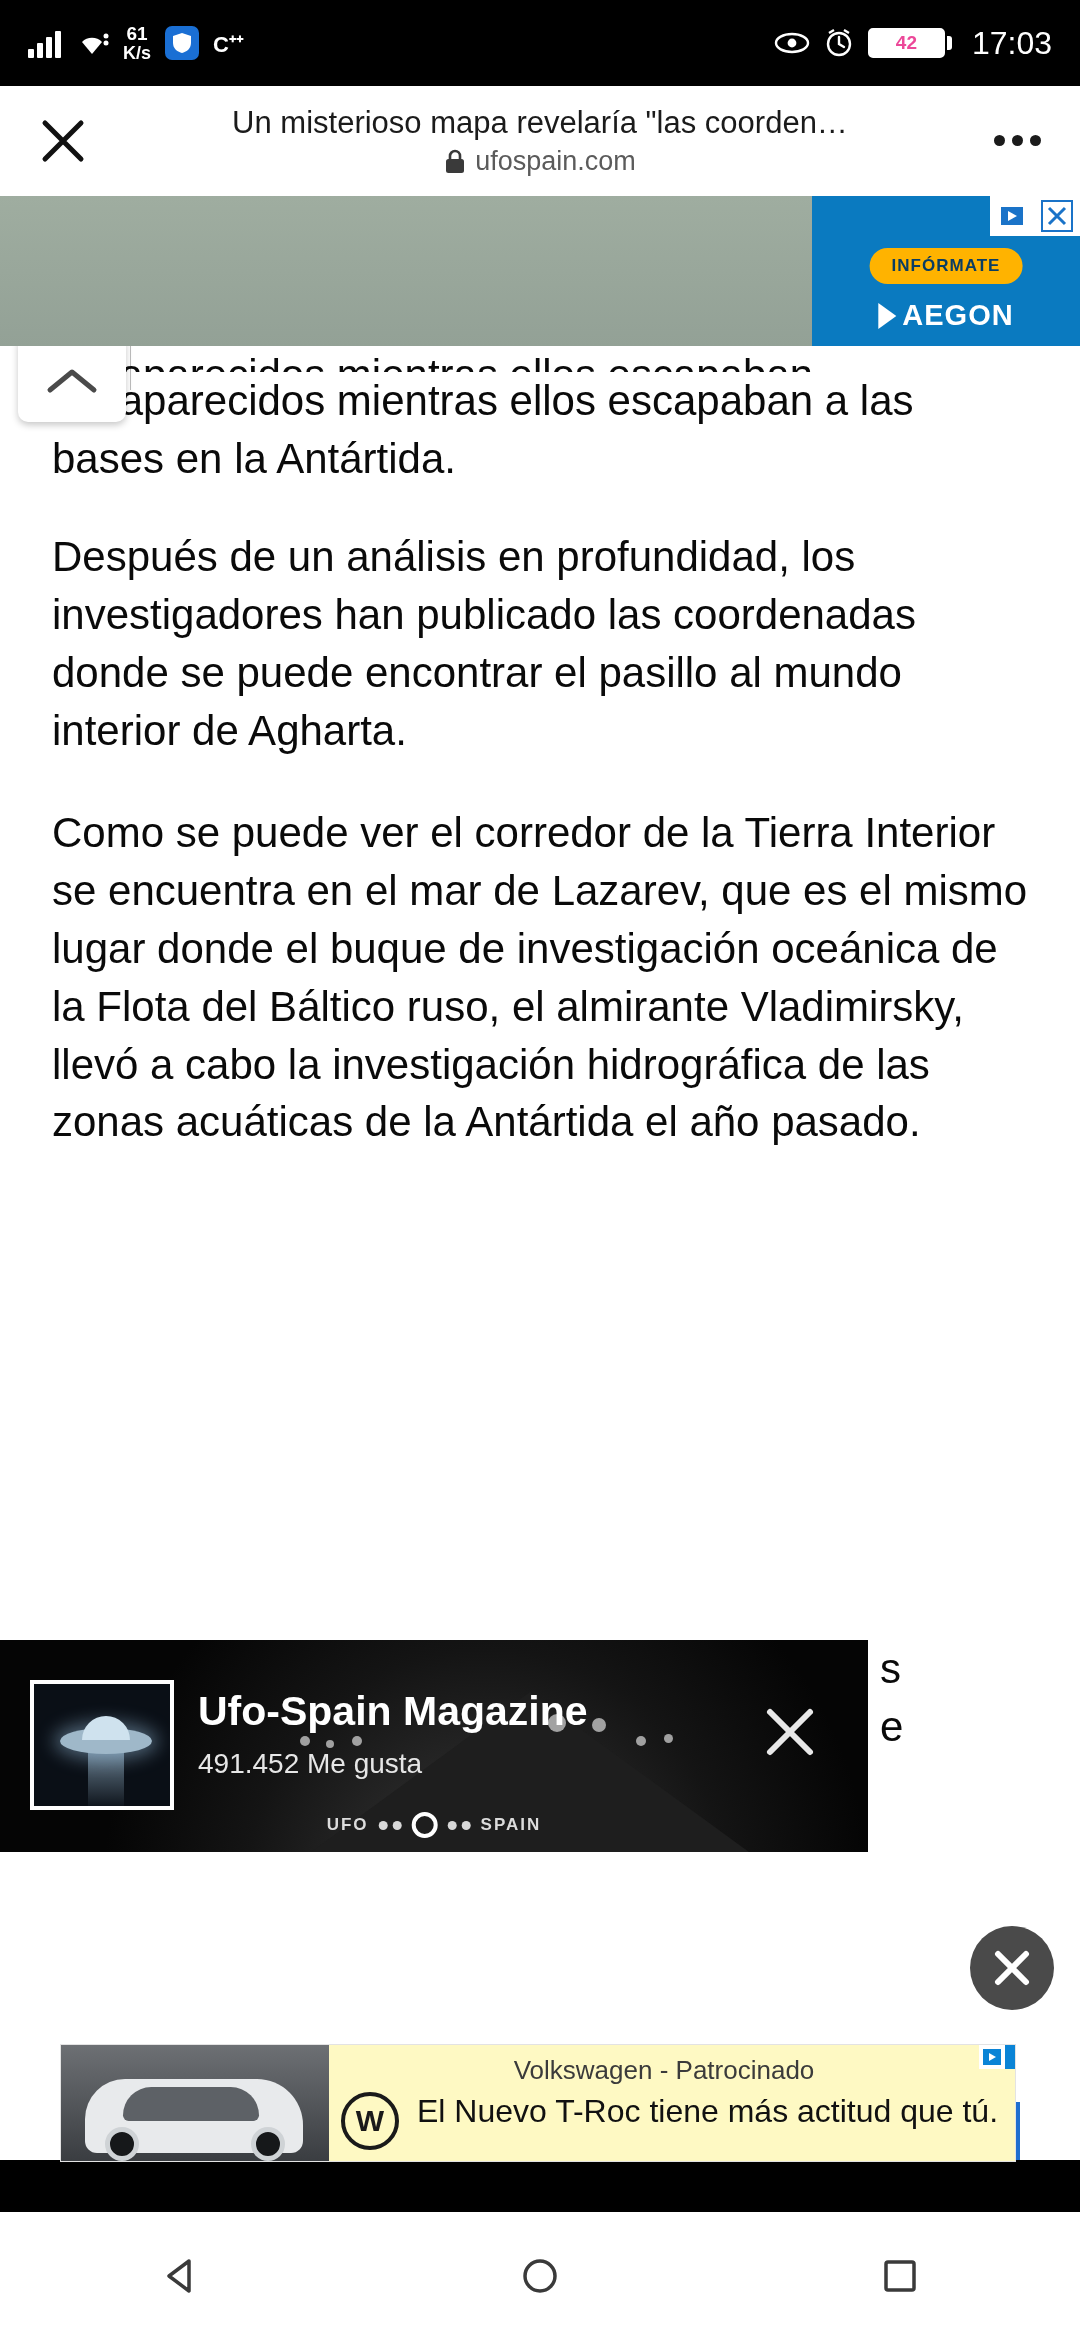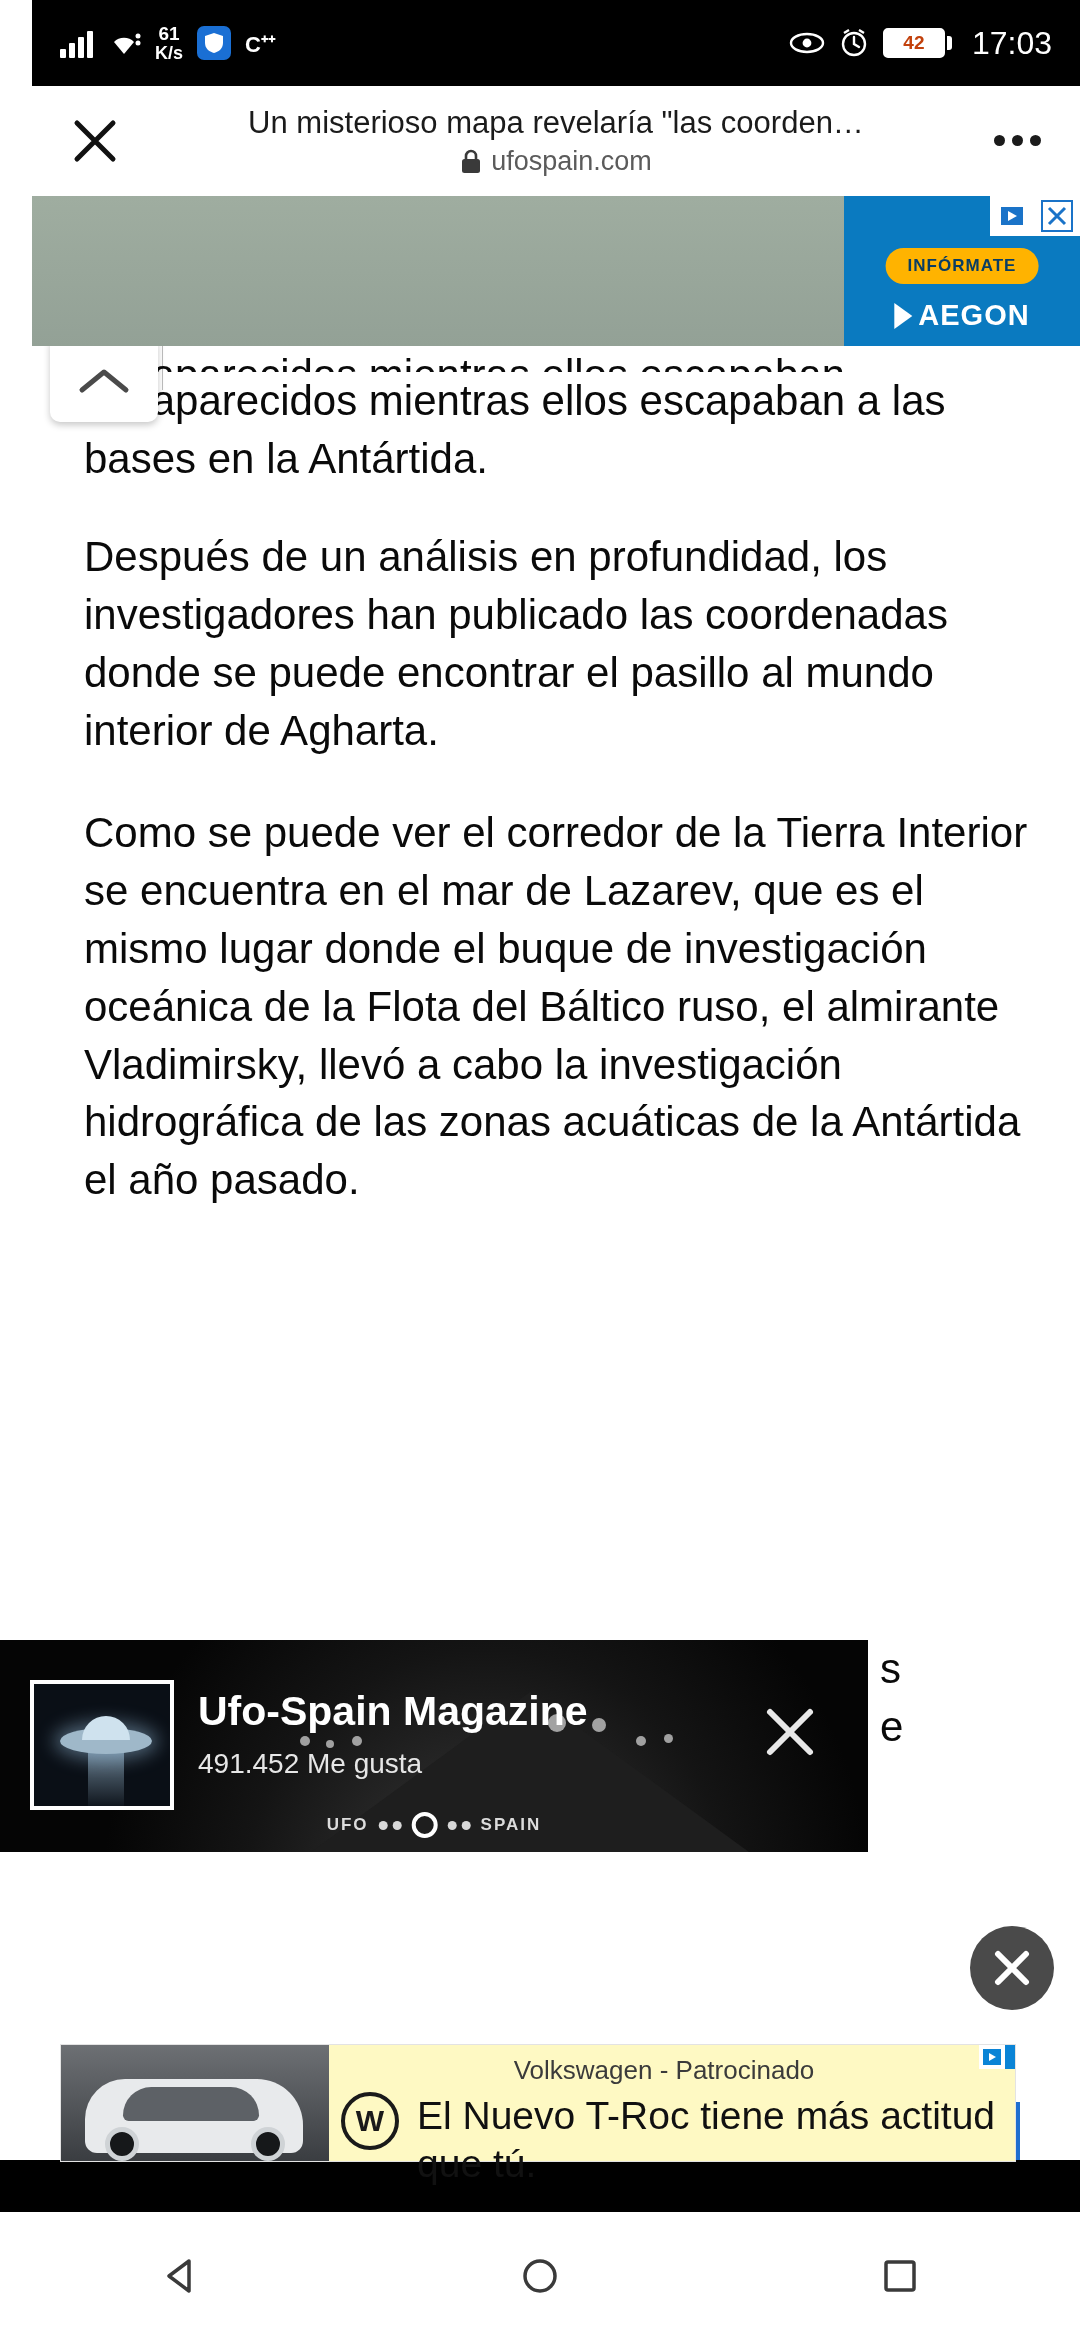--- a/index.html
+++ b/index.html
@@ -9,21 +9,20 @@
     background: #ffffff;
     font-family: "Liberation Sans", sans-serif;
     overflow: hidden;
   }
   .phone {
     position: relative;
     width: 1080px;
     height: 2340px;
     background: #ffffff;
     overflow: hidden;
-    padding-left: 32px;
   }
 
   
   .statusbar {
     height: 86px;
     background: #000000;
     color: #ffffff;
     display: flex;
     align-items: center;
     justify-content: space-between;
@@ -77,26 +76,26 @@
     font-weight: 700;
     letter-spacing: 0px;
   }
   .eye svg { width: 36px; height: 26px; display:block; }
   .clockicon svg { width: 30px; height: 30px; display:block; }
   .battery {
     display: flex;
     align-items: center;
   }
   .batt-body {
-    width: 62px; height: 30px;
+    width: 77px; height: 30px;
     border: 3px solid #ffffff;
     border-radius: 5px;
     display: flex; align-items: center; justify-content: center;
     font-size: 19px; font-weight: 700;
-    color: #c2410c;
+    color: #ec4899;
     background: #ffffff;
   }
   .batt-tip {
     width: 5px; height: 14px;
     background: #ffffff;
     border-radius: 0 3px 3px 0;
     margin-left: 2px;
   }
   .status-time {
     font-size: 32px;
@@ -517,21 +516,21 @@
     width: 58px; height: 58px;
     border-radius: 50%;
     border: 4px solid #1a1a1a;
     display: flex; align-items: center; justify-content: center;
     font-size: 30px;
     font-weight: 700;
     color: #1a1a1a;
     line-height: 1;
   }
   .ba-text {
-    font-size: 39px;
+    font-size: 32px;
     line-height: 1.22;
     color: #111111;
   }
   .ba-adchoice {
     position: absolute;
     top: 0; right: 0;
     display: flex;
   }
   .ba-adchoice svg { width: 26px; height: 24px; }
   .ba-adchoice .bluebar {

